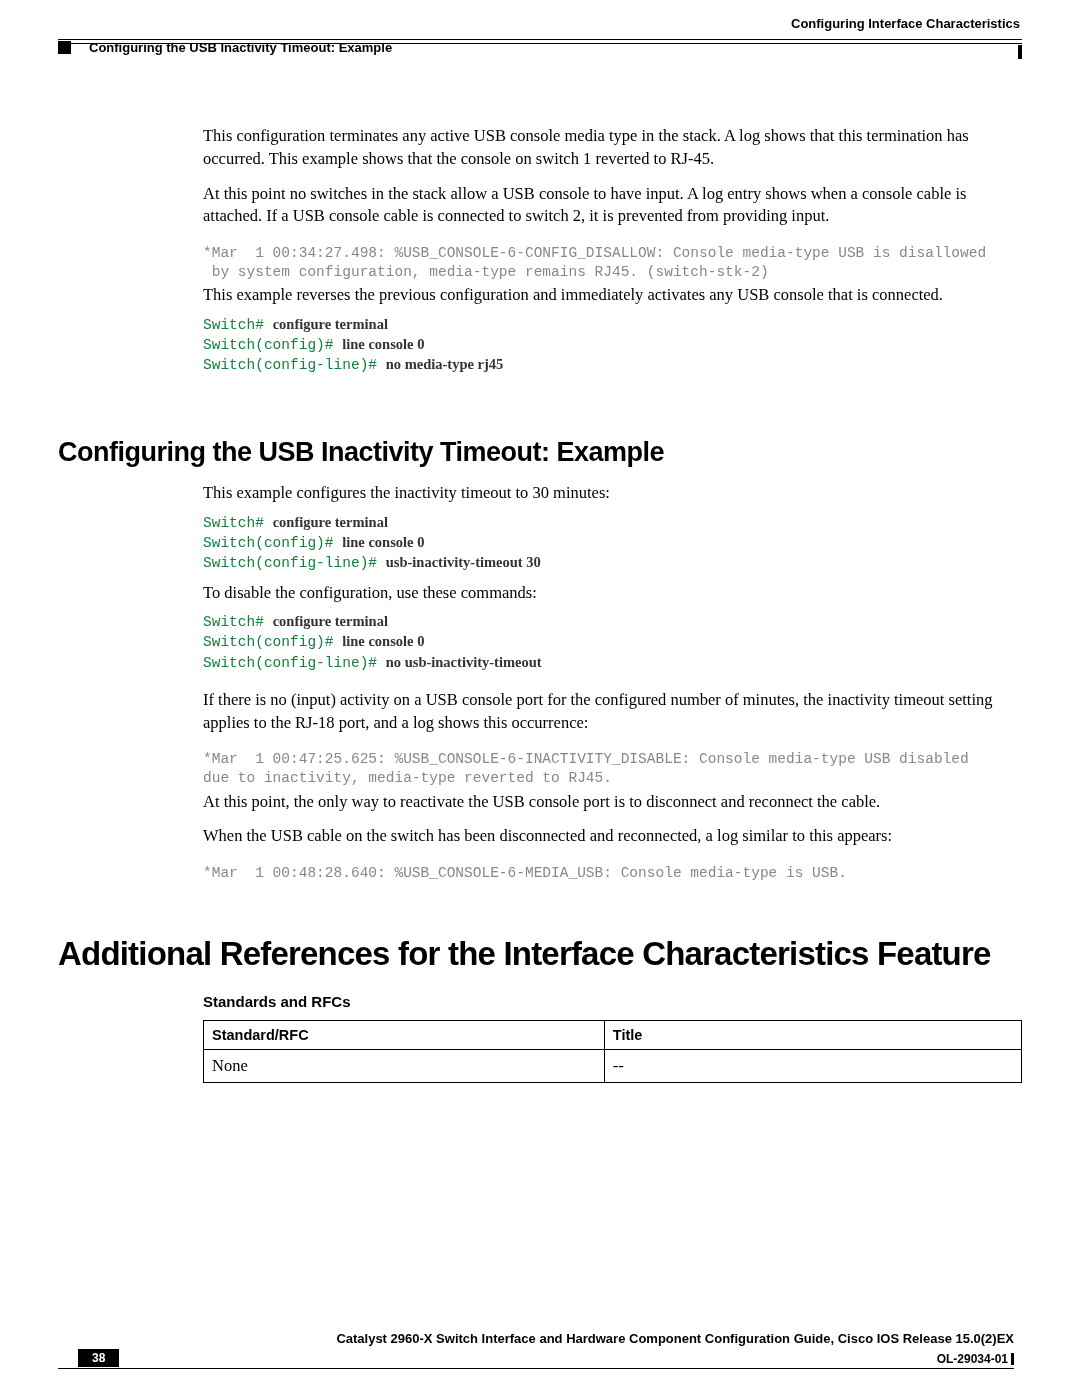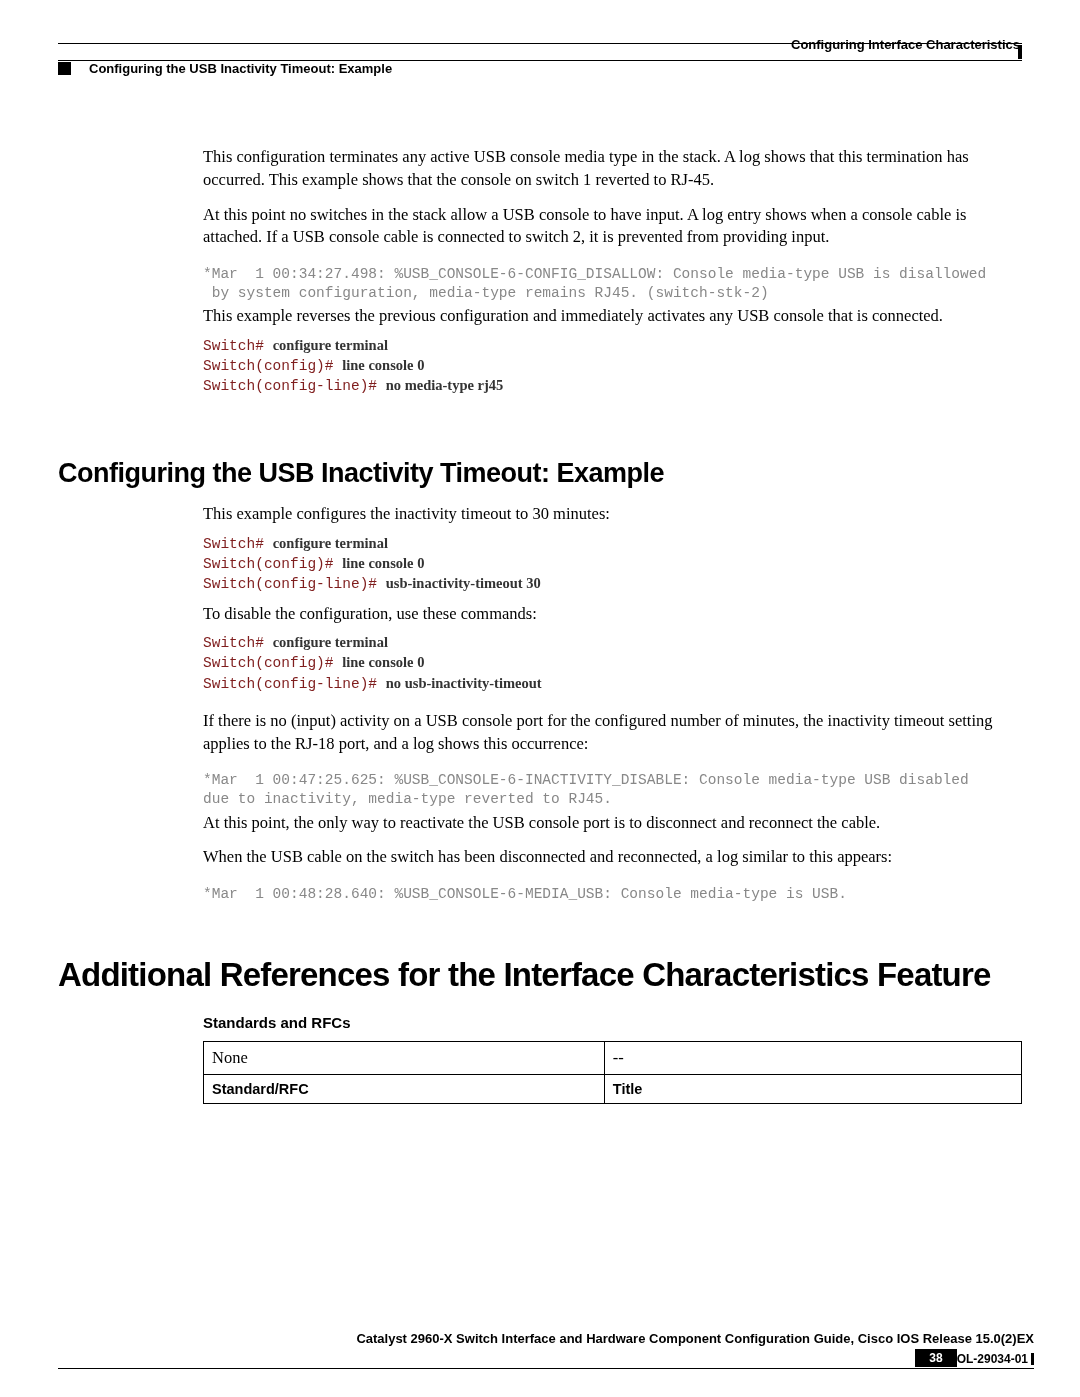--- a/index.html
+++ b/index.html
@@ -9,21 +9,21 @@
     }
     body {
       font-family: "Times New Roman", Times, serif;
       background: #fff;
       width: 1080px;
       height: 1397px;
       position: relative;
       color: #000;
     }
     .page {
-      padding: 37px 58px 30px 58px;
+      padding: 16px 58px 30px 58px;
     }
     .header {
       display: flex;
       justify-content: flex-end;
       font-family: Arial, Helvetica, sans-serif;
       font-weight: bold;
       font-size: 13px;
       padding-right: 0;
       margin-bottom: 8px;
     }
@@ -81,21 +81,21 @@
       line-height: 1.32;
       white-space: pre;
       margin: 4px 0 2px 0;
     }
     .code-line {
       font-family: "Courier New", Courier, monospace;
       font-size: 14.5px;
       line-height: 1.32;
     }
     .code-gray {
-      color: #7f1d1d;
+      color: #15803d;
     }
     .code-bold {
       font-weight: bold;
       color: #333;
       font-family: Liberation Serif, serif;
     }
     .code-group {
       margin: 8px 0 16px 0;
     }
     .code-group-tight {
@@ -145,34 +145,34 @@
     }
     table.refs td {
       padding: 6px 8px;
       border: 1.2px solid #000;
       font-size: 16.5px;
     }
     .footer {
       position: absolute;
       bottom: 28px;
       left: 58px;
-      right: 46px;
+      right: 66px;
       border-bottom: 1.5px solid #000;
       padding-bottom: 1px;
     }
     .footer-title {
       font-family: Arial, Helvetica, sans-serif;
       font-weight: bold;
       font-size: 13px;
       text-align: right;
       padding-bottom: 2px;
     }
     .footer-bottom {
       display: flex;
-      justify-content: flex-end;
+      justify-content: space-between;
       align-items: center;
       margin-top: 1px;
       margin-left: 20px;
     }
     .page-num-box {
       background: #000;
       color: #fff;
       font-family: Arial, Helvetica, sans-serif;
       font-weight: bold;
       font-size: 12px;
@@ -248,26 +248,26 @@
     <p class="para">When the USB cable on the switch has been disconnected and reconnected, a log similar to this appears:</p>
     <div class="spacer-sm"></div>
     <div class="code-block">*Mar  1 00:48:28.640: %USB_CONSOLE-6-MEDIA_USB: Console media-type is USB.</div>
 
     <h1 class="h1">Additional References for the Interface Characteristics Feature</h1>
 
     <div class="h3">Standards and RFCs</div>
     <table class="refs">
       <tbody>
           <tr>
+        <th style="width:49%">Standard/RFC</th>
+        <th>Title</th>
+      </tr>
+      <tr>
         <td>None</td>
         <td>--</td>
-      </tr>
-      <tr>
-        <th style="width:49%">Standard/RFC</th>
-        <th>Title</th>
       </tr>
     </tbody>
       </table>
   </div>
 
   <div class="footer">
     <div class="footer-title">Catalyst 2960-X Switch Interface and Hardware Component Configuration Guide, Cisco IOS Release 15.0(2)EX</div>
     <div class="footer-bottom">
       <div class="page-num-box">38</div>
       <div>

